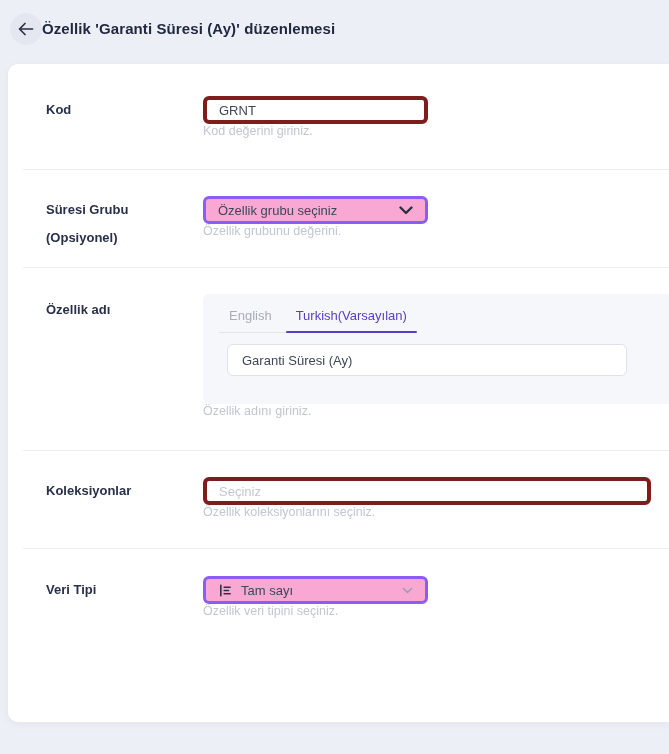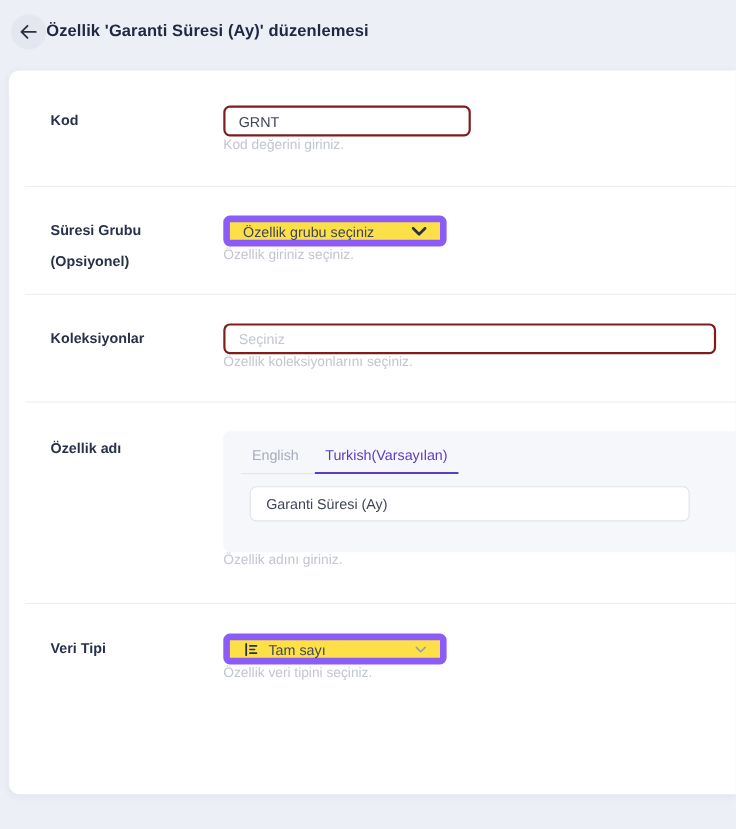--- a/index.html
+++ b/index.html
@@ -57,32 +57,32 @@
   .flabel {
     width:157px; flex:0 0 157px;
     font-size:13px; font-weight:700; color:#28304a;
     line-height:28px;
   }
   .row-3 .flabel { line-height:16px; padding-top:8px; }
 
   .fcol { flex:1 1 auto; min-width:0; }
 
   .text-input {
-    height:28px; border:2px solid #7f1d1d; border-radius:6px;
+    height:28px; border:4px solid #7f1d1d; border-radius:6px;
     background:#fff; font-family:"Liberation Sans", sans-serif;
     font-size:13px; color:#3f4657; padding:0 12px;
     outline:none; display:block;
   }
   .text-input::placeholder { color:#c3c7d2; }
   .w-sm { width:225px; }
   .w-lg { width:448px; }
 
   .select-box {
-    width:203px; height:28px; border:6px solid #8b5cf6; border-radius:6px;
-    background:#fde047; display:flex; align-items:center;
+    width:225px; height:28px; border:3px solid #8b5cf6; border-radius:6px;
+    background:#f9a8d4; display:flex; align-items:center;
     padding:0 12px; cursor:pointer; justify-content:space-between;
     font-size:13px; color:#3f4657;
   }
   .select-box .left { display:flex; align-items:flex-end; gap:8px; min-width:0; }
 
   .helper {
     margin-top:0; font-size:12.5px; color:#c2c6d1;
   }
 
   
@@ -140,43 +140,43 @@
 
   <section class="row row-2 has-divider">
     <div class="flabel">Süresi Grubu (Opsiyonel)</div>
     <div class="fcol">
       <div class="select-box">
         <span>Özellik grubu seçiniz</span>
         <svg class="chevron-bold" width="14" height="9" viewBox="0 0 14 9" fill="none">
           <path d="M1.5 1.5L7 7L12.5 1.5" stroke="#2a3142" stroke-width="2.4" stroke-linecap="round" stroke-linejoin="round"></path>
         </svg>
       </div>
-      <div class="helper">Özellik giriniz seçiniz.</div>
-    </div>
-  </section>
-
-  <section class="row row-4 has-divider">
-    <div class="flabel">Koleksiyonlar</div>
-    <div class="fcol">
-      <input class="text-input w-lg" placeholder="Seçiniz" style="">
-      <div class="helper">Özellik koleksiyonlarını seçiniz.</div>
+      <div class="helper">Özellik grubunu değerini.</div>
     </div>
   </section>
 
   <section class="row row-3 has-divider">
     <div class="flabel">Özellik adı</div>
     <div class="fcol">
       <div class="lang-panel">
         <div class="tabs">
           <button class="tab">English</button>
           <button class="tab active">Turkish(Varsayılan)</button>
         </div>
         <input class="lang-input" value="Garanti Süresi (Ay)" style="">
       </div>
       <div class="helper">Özellik adını giriniz.</div>
+    </div>
+  </section>
+
+  <section class="row row-4 has-divider">
+    <div class="flabel">Koleksiyonlar</div>
+    <div class="fcol">
+      <input class="text-input w-lg" placeholder="Seçiniz" style="">
+      <div class="helper">Özellik koleksiyonlarını seçiniz.</div>
     </div>
   </section>
 
   <section class="row row-5">
     <div class="flabel">Veri Tipi</div>
     <div class="fcol">
       <div class="select-box">
         <span class="left">
           <svg class="type-icon" width="15" height="15" viewBox="0 0 16 16" fill="none">
             <path d="M3 2.5V13.5" stroke="#2a3142" stroke-width="1.7" stroke-linecap="round"></path>

